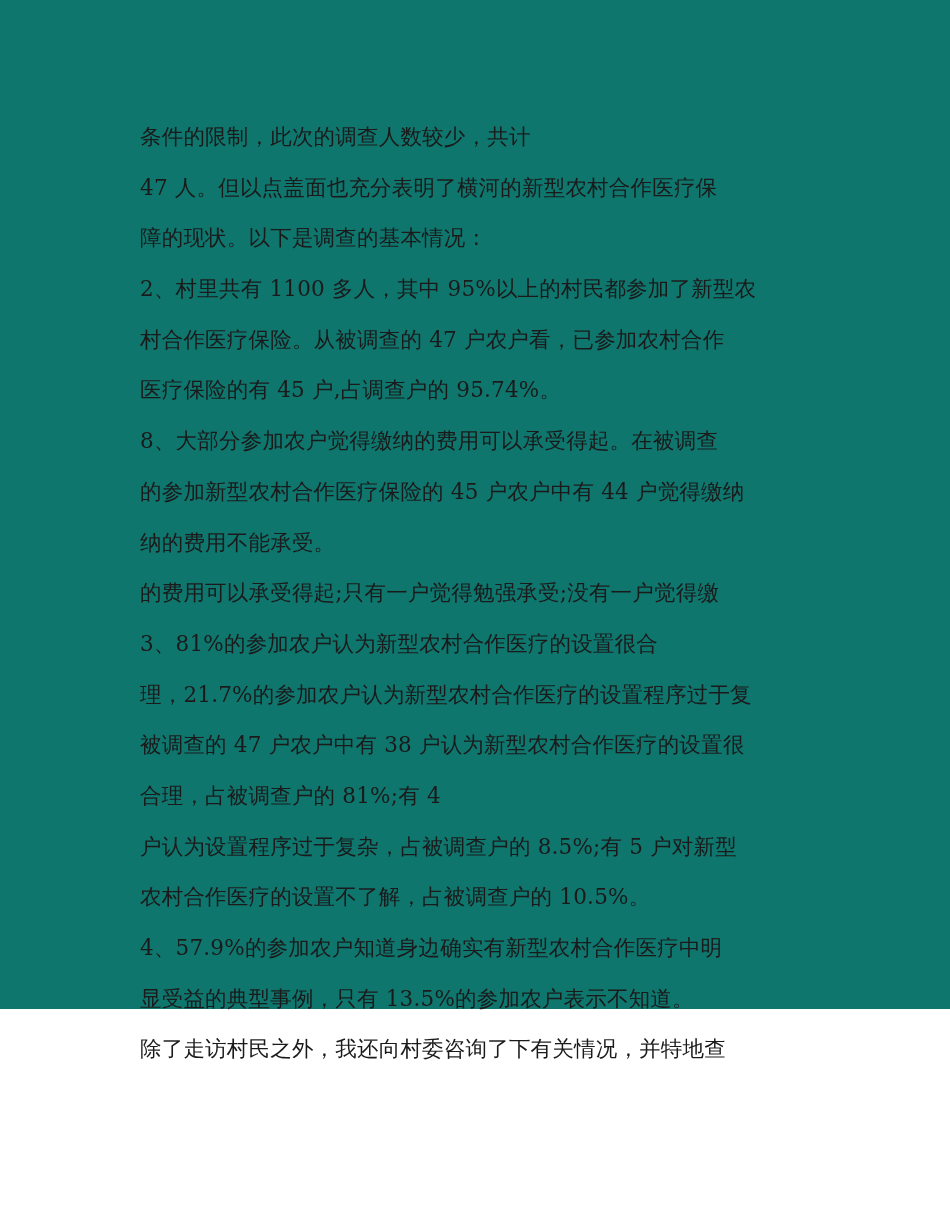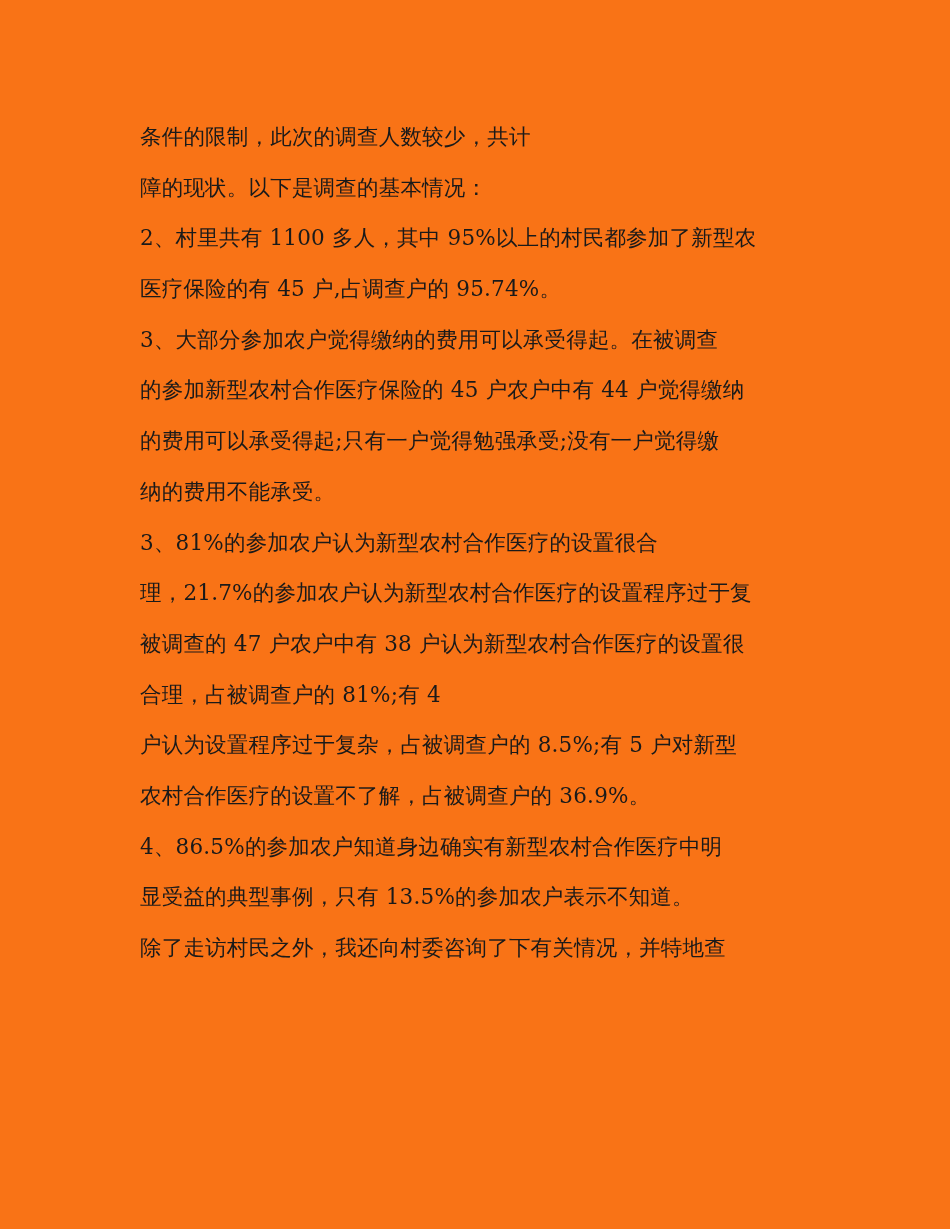--- a/index.html
+++ b/index.html
@@ -11,22 +11,22 @@
       width: 950px;
       height: 1229px;
       position: relative;
       overflow: hidden;
     }
     .page {
       position: absolute;
       left: 0;
       top: 0;
       width: 950px;
-      height: 1229px;
-      background: #f97316;
+      height: 1009px;
+      background: #0f766e;
     }
     .text-block {
       position: absolute;
       left: 140px;
       top: 112px;
       width: 680px;
     }
     .line {
       height: 50.7px;
       line-height: 50.7px;
@@ -36,30 +36,32 @@
       white-space: nowrap;
       letter-spacing: 0.2px;
     }
   </style>
 </head>
 <body>
 
 <div class="page">
   <div class="text-block">
     <div class="line">条件的限制，此次的调查人数较少，共计</div>
+    <div class="line">47 人。但以点盖面也充分表明了横河的新型农村合作医疗保</div>
     <div class="line">障的现状。以下是调查的基本情况：</div>
     <div class="line">2、村里共有 1100 多人，其中 95%以上的村民都参加了新型农</div>
+    <div class="line">村合作医疗保险。从被调查的 47 户农户看，已参加农村合作</div>
     <div class="line">医疗保险的有 45 户,占调查户的 95.74%。</div>
-    <div class="line">3、大部分参加农户觉得缴纳的费用可以承受得起。在被调查</div>
+    <div class="line">8、大部分参加农户觉得缴纳的费用可以承受得起。在被调查</div>
     <div class="line">的参加新型农村合作医疗保险的 45 户农户中有 44 户觉得缴纳</div>
+    <div class="line">纳的费用不能承受。</div>
     <div class="line">的费用可以承受得起;只有一户觉得勉强承受;没有一户觉得缴</div>
-    <div class="line">纳的费用不能承受。</div>
     <div class="line">3、81%的参加农户认为新型农村合作医疗的设置很合</div>
     <div class="line">理，21.7%的参加农户认为新型农村合作医疗的设置程序过于复</div>
     <div class="line">被调查的 47 户农户中有 38 户认为新型农村合作医疗的设置很</div>
     <div class="line">合理，占被调查户的 81%;有 4</div>
     <div class="line">户认为设置程序过于复杂，占被调查户的 8.5%;有 5 户对新型</div>
-    <div class="line">农村合作医疗的设置不了解，占被调查户的 36.9%。</div>
-    <div class="line">4、86.5%的参加农户知道身边确实有新型农村合作医疗中明</div>
+    <div class="line">农村合作医疗的设置不了解，占被调查户的 10.5%。</div>
+    <div class="line">4、57.9%的参加农户知道身边确实有新型农村合作医疗中明</div>
     <div class="line">显受益的典型事例，只有 13.5%的参加农户表示不知道。</div>
     <div class="line">除了走访村民之外，我还向村委咨询了下有关情况，并特地查</div>
   </div>
 </div>
 
 </body></html>

